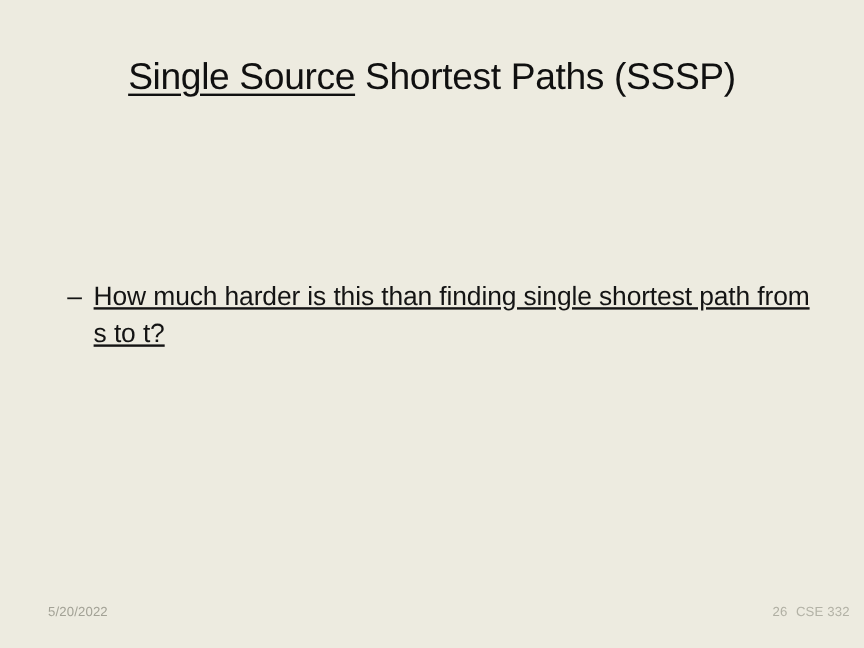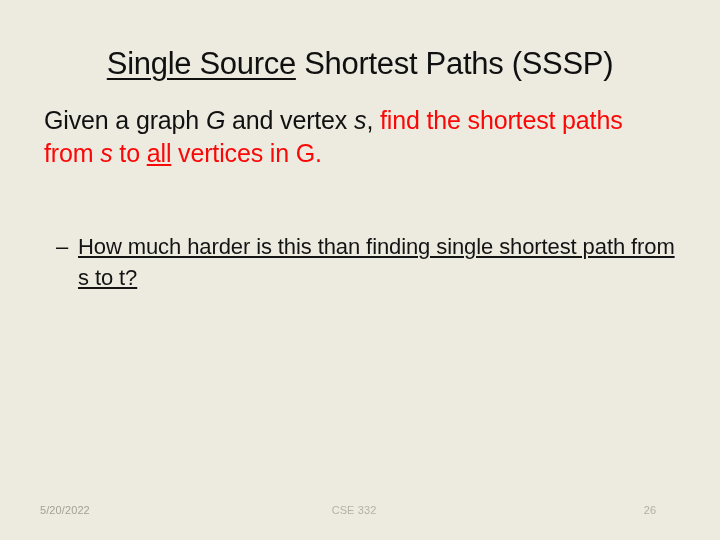--- a/index.html
+++ b/index.html
@@ -99,40 +99,39 @@
     color: #a3a296;
     letter-spacing: 0.1px;
   }
   #footer-date {
     left: 40px;
     text-align: center;
   }
   #footer-course {
     left: 0;
     width: 708px;
-    text-align: center;
+    text-align: right;
     color: #b3b2a6;
   }
   #footer-page {
     left: 620px;
     width: 60px;
     text-align: center;
     color: #b0afa3;
   }
 </style>
 </head>
 <body>
 
 <div id="slide">
 
   <div id="title-block">
     <h1 id="slide-title"><span class="u">Single Source</span><span> Shortest Paths (SSSP)</span></h1>
   </div>
 
-  <div id="body-para"><span>Given a graph </span><span class="it">G</span><span> and vertex </span><span class="it">s</span><span>, </span><span class="red">find the shortest paths from </span><span class="red it">s</span><span class="red"> to </span><span class="red u">all</span><span class="red"> vertices in G.</span></div>
 
   <div id="sub-bullet">
     <span id="sub-bullet-marker">–</span>
     <span id="sub-bullet-text">How much harder is this than finding single shortest path from s to t?</span>
   </div>
 
   <div class="footer-item" id="footer-date">5/20/2022</div>
   <div class="footer-item" id="footer-course">CSE 332</div>
   <div class="footer-item" id="footer-page">26</div>
 

